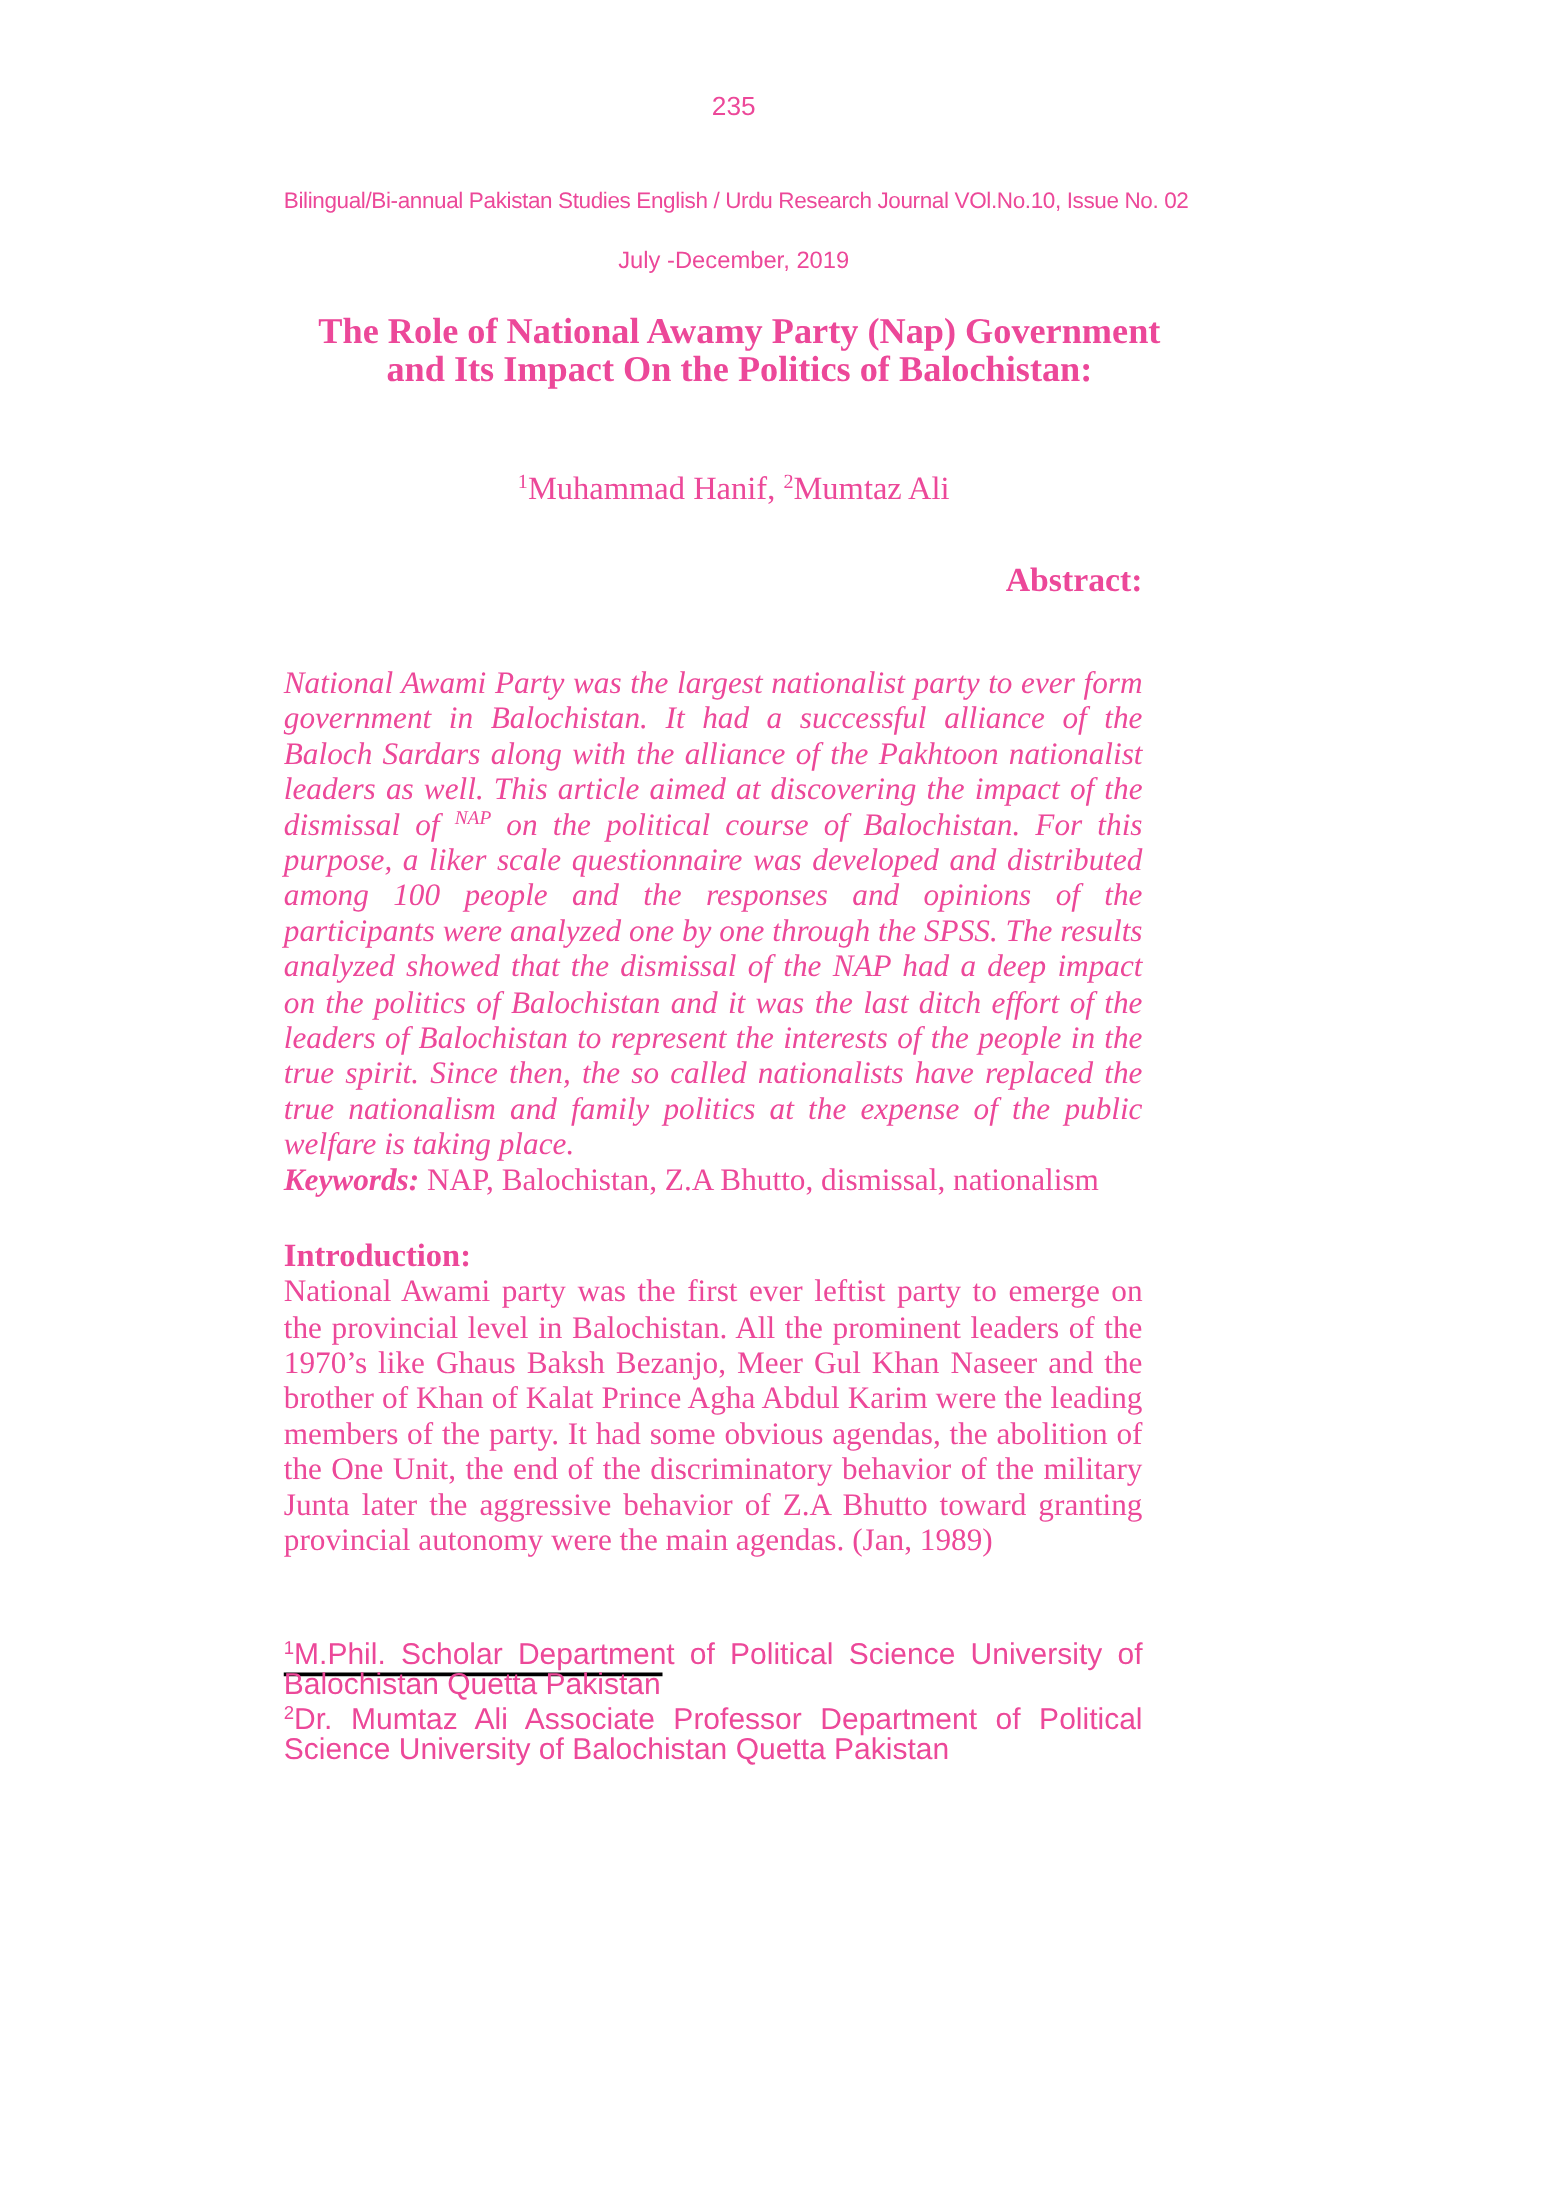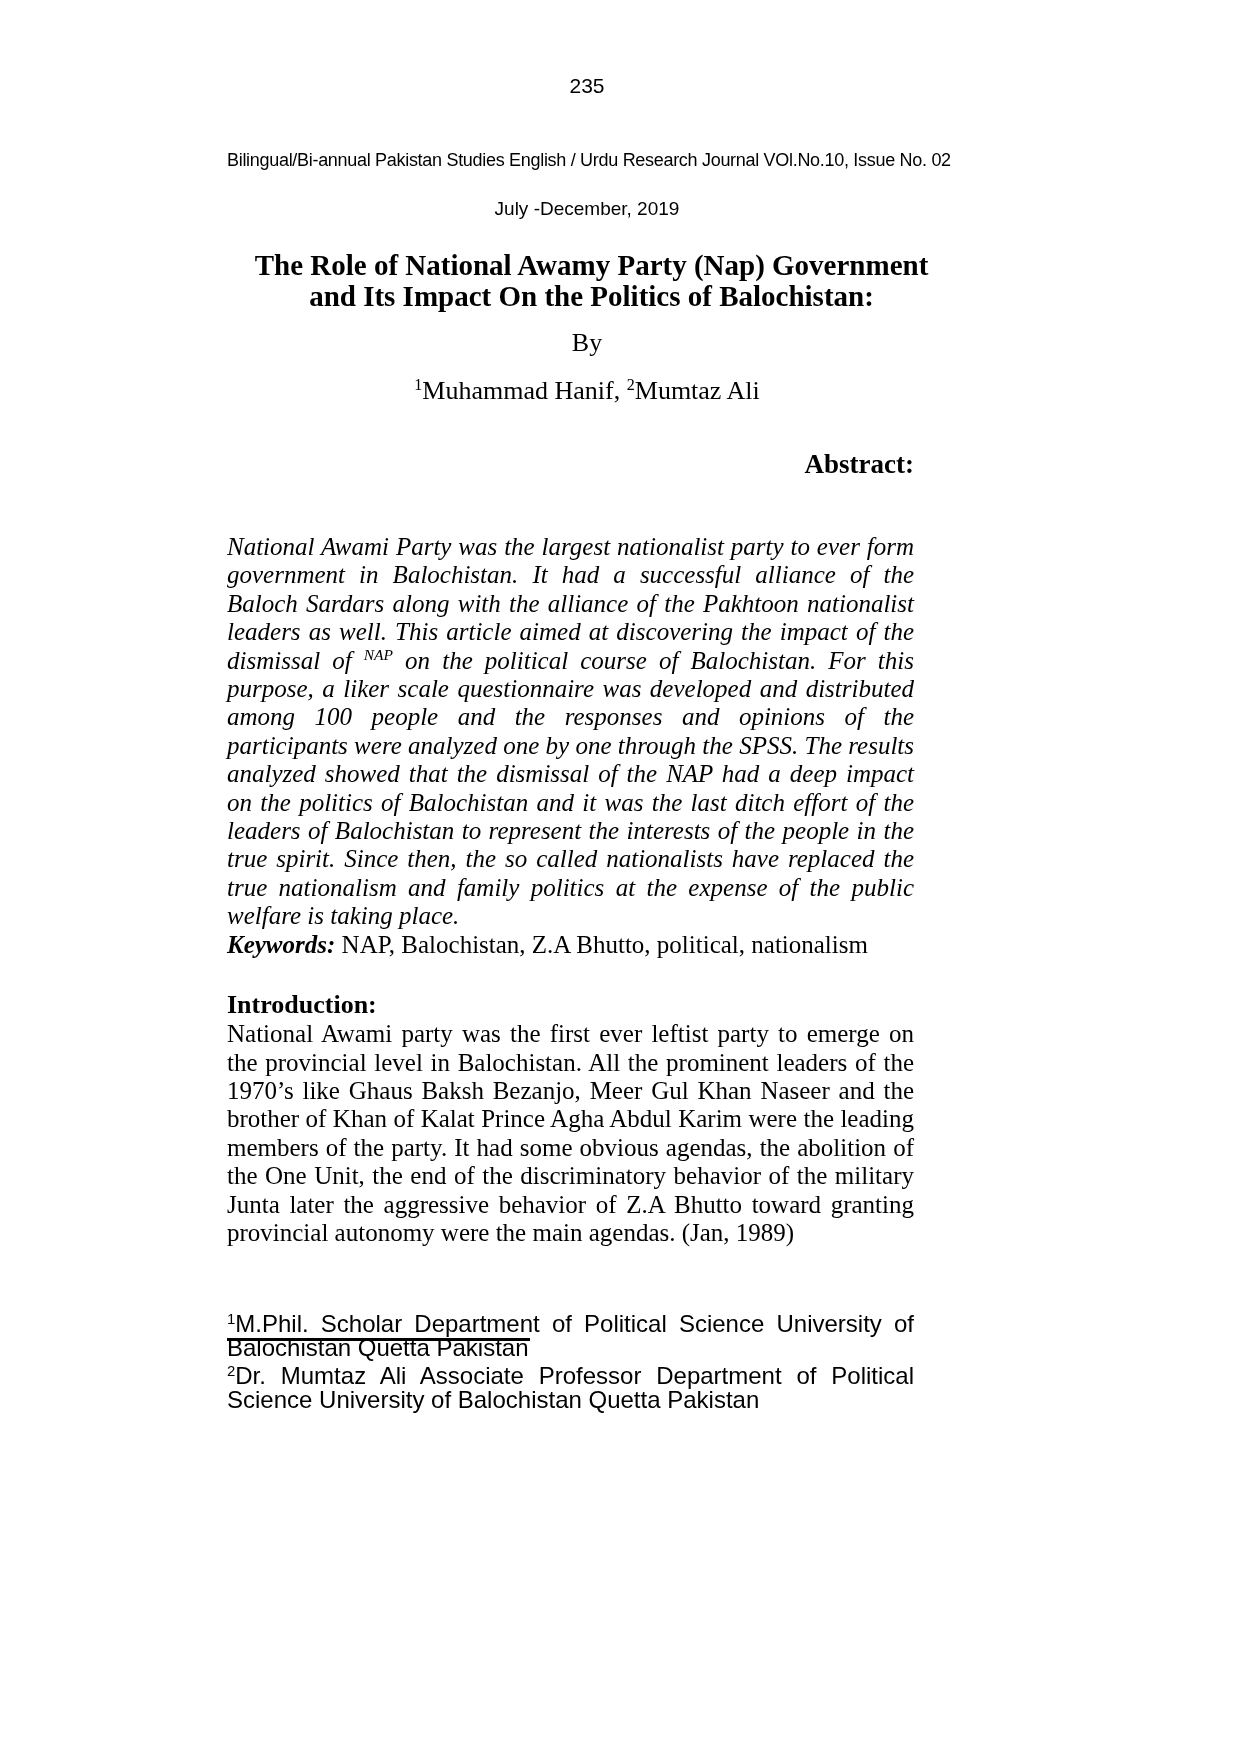--- a/index.html
+++ b/index.html
@@ -1,21 +1,21 @@
 <!DOCTYPE html>
 <html><head>
 <meta charset="utf-8">
 <style>
   html, body { margin: 0; padding: 0; background: #ffffff; }
   .page {
     position: relative;
     width: 1240px;
     height: 1754px;
     background: #ffffff;
-    color: #000000;
+    color: #ec4899;
     font-family: "Liberation Serif", serif;
     overflow: hidden;
   }
   .sans { font-family: "Liberation Sans", sans-serif; }
   .centerline {
     position: absolute;
     left: 227px;
     width: 720px;
     text-align: center;
     white-space: nowrap;
@@ -100,31 +100,30 @@
 
   <div class="journal sans centerline">Bilingual/Bi-annual Pakistan Studies English / Urdu Research Journal VOl.No.10, Issue No. 02</div>
 
   <div class="issue sans centerline">July -December, 2019</div>
 
   <h1 class="title">
     <span class="tline">The Role of National Awamy Party (Nap) Government</span>
     <span class="tline">and Its Impact On the Politics of Balochistan:</span>
   </h1>
 
-  <div class="by centerline">By</div>
 
   <div class="authors centerline"><sup>1</sup><span>Muhammad Hanif</span><span>, </span><sup>2</sup><span>Mumtaz Ali</span></div>
 
   <div class="main">
 
     <h2 class="h-abstract">Abstract:</h2>
 
     <p class="abstract-text"><span>National Awami Party was the largest nationalist party to ever form government in Balochistan. It had a successful alliance of the Baloch Sardars along with the alliance of the Pakhtoon nationalist leaders as well. This article aimed at discovering the impact of the dismissal of </span><sup>NAP</sup><span> on the political course of Balochistan. For this purpose, a liker scale questionnaire was developed and distributed among 100 people and the responses and opinions of the participants were analyzed one by one through the SPSS. The results analyzed showed that the dismissal of the NAP had a deep impact on the politics of Balochistan and it was the last ditch effort of the leaders of Balochistan to represent the interests of the people in the true spirit. Since then, the so called nationalists have replaced the true nationalism and family politics at the expense of the public welfare is taking place.</span></p>
 
-    <p class="keywords"><b>Keywords:</b><span> NAP, Balochistan, Z.A Bhutto, political, nationalism</span></p>
+    <p class="keywords"><b>Keywords:</b><span> NAP, Balochistan, Z.A Bhutto, dismissal, nationalism</span></p>
 
     <h2 class="h-intro">Introduction:</h2>
 
     <p class="intro-text">National Awami party was the first ever leftist party to emerge on the provincial level in Balochistan. All the prominent leaders of the 1970’s like Ghaus Baksh Bezanjo, Meer Gul Khan Naseer and the brother of Khan of Kalat Prince Agha Abdul Karim were the leading members of the party. It had some obvious agendas, the abolition of the One Unit, the end of the discriminatory behavior of the military Junta later the aggressive behavior of Z.A Bhutto toward granting provincial autonomy were the main agendas. (Jan, 1989)</p>
 
   </div>
 
   <div class="fnrule"></div>
 
   <div class="footnotes sans">

